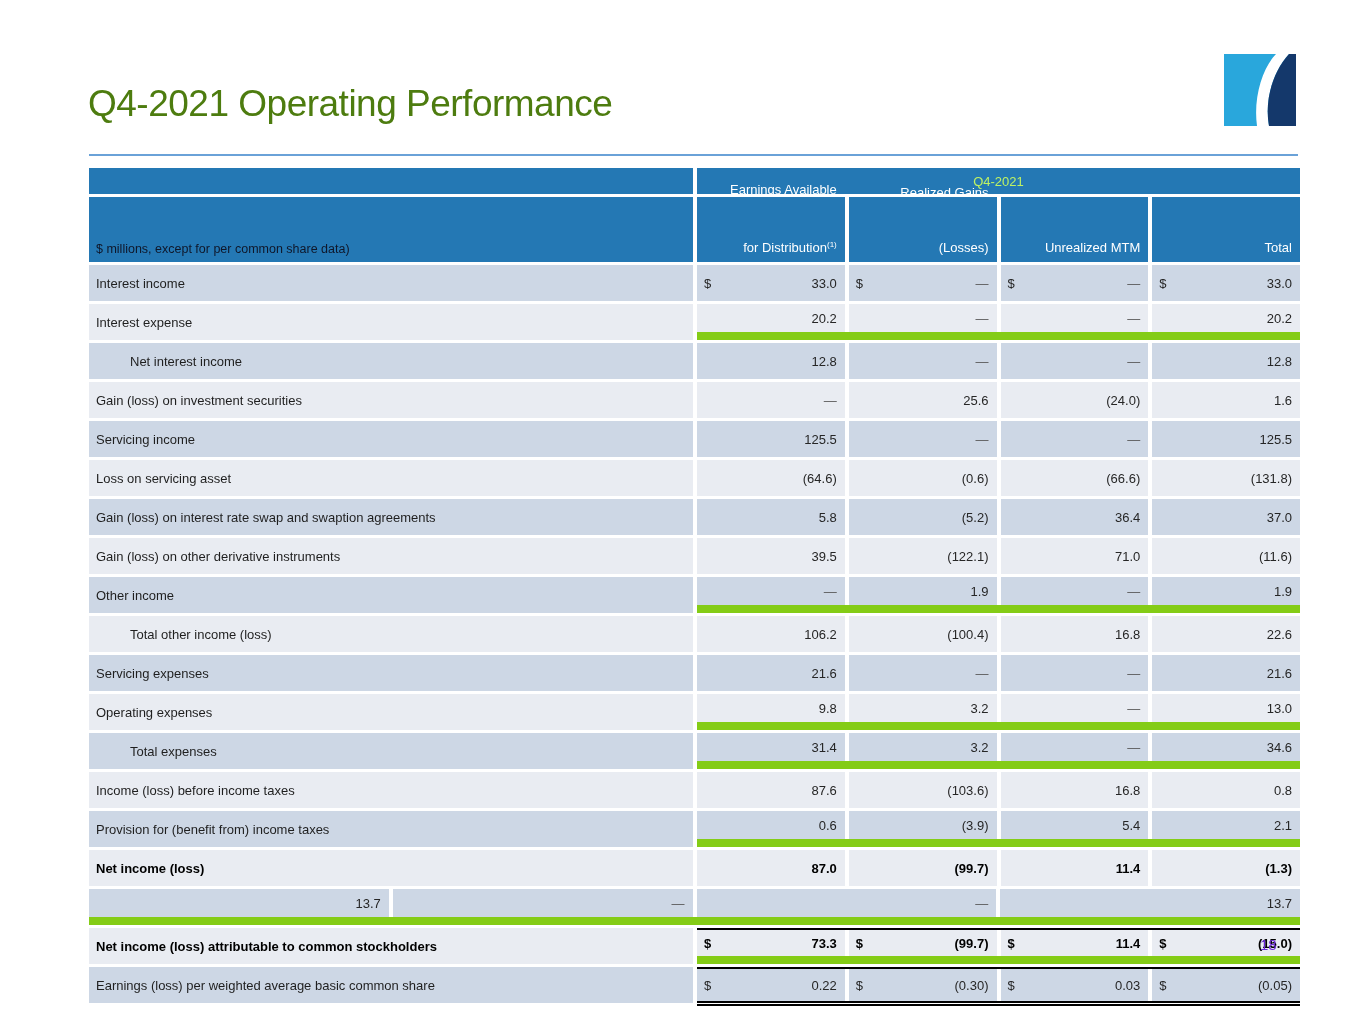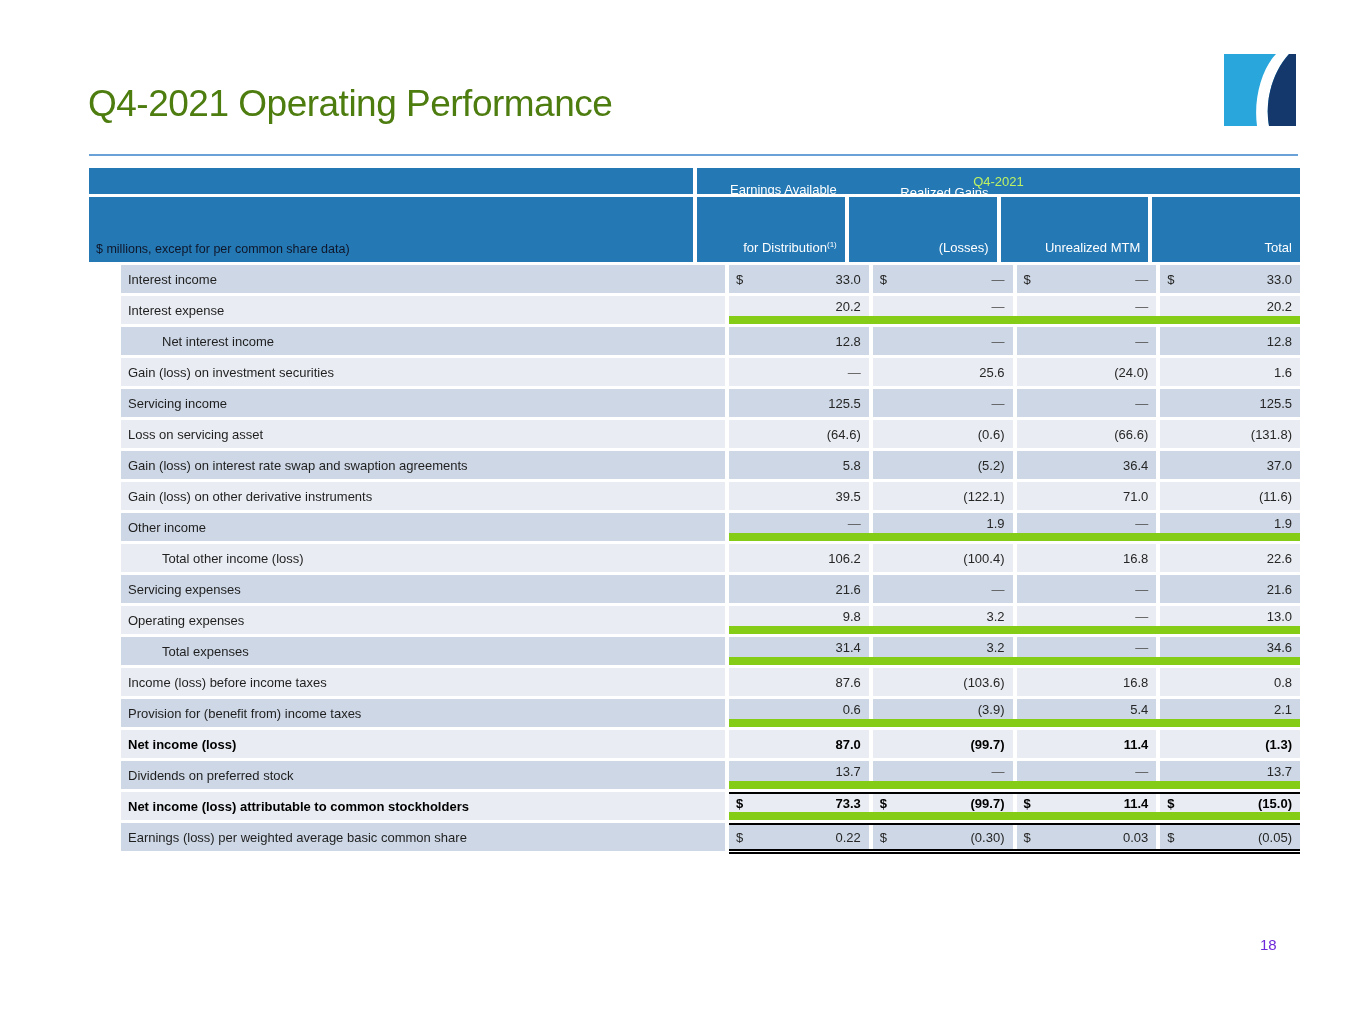--- a/index.html
+++ b/index.html
@@ -38,21 +38,21 @@
   }
   .hcols { flex:1; display:flex; gap:4px; }
   .hcol {
     flex:1; background:#2478b4; color:#fff; font-size:13px; line-height:17px;
     display:flex; flex-direction:column; justify-content:flex-end; align-items:flex-end;
     text-align:right; padding:0 8px 6px 4px; box-sizing:border-box;gap:38px;
   }
   .fn { font-size:8px; vertical-align:5px; }
 
   
-  .trow { display:flex; height:28px; margin-bottom:3px; position:relative;margin-left:32px; }
+  .trow { display:flex; height:36px; margin-bottom:3px; position:relative; }
   .tlabel {
     width:604px; margin-right:4px; box-sizing:border-box;
     display:flex; align-items:center; padding-left:7px;
     font-size:13px; color:#1f1f1f;
   }
   .indent .tlabel { padding-left:41px; }
   .tvals { flex:1; display:flex; gap:4px; box-sizing:border-box; position:relative; }
   .tcell {
     flex:1; box-sizing:border-box; font-size:13px; color:#262626;
     display:flex; align-items:center; justify-content:flex-end;
@@ -399,21 +399,20 @@
         <div class="tcell">
             <span class="val">11.4</span>
           </div>
         <div class="tcell">
             <span class="val">(1.3)</span>
           </div>
       </div>
     </div>
 
     <div class="trow shade-d bb">
-      <div class="tlabel">Dividends on preferred stock</div>
       <div class="tvals">
         <div class="tcell">
             <span class="val">13.7</span>
           </div>
         <div class="tcell">
             <span class="val dash">—</span>
           </div>
         <div class="tcell">
             <span class="val dash">—</span>
           </div>

